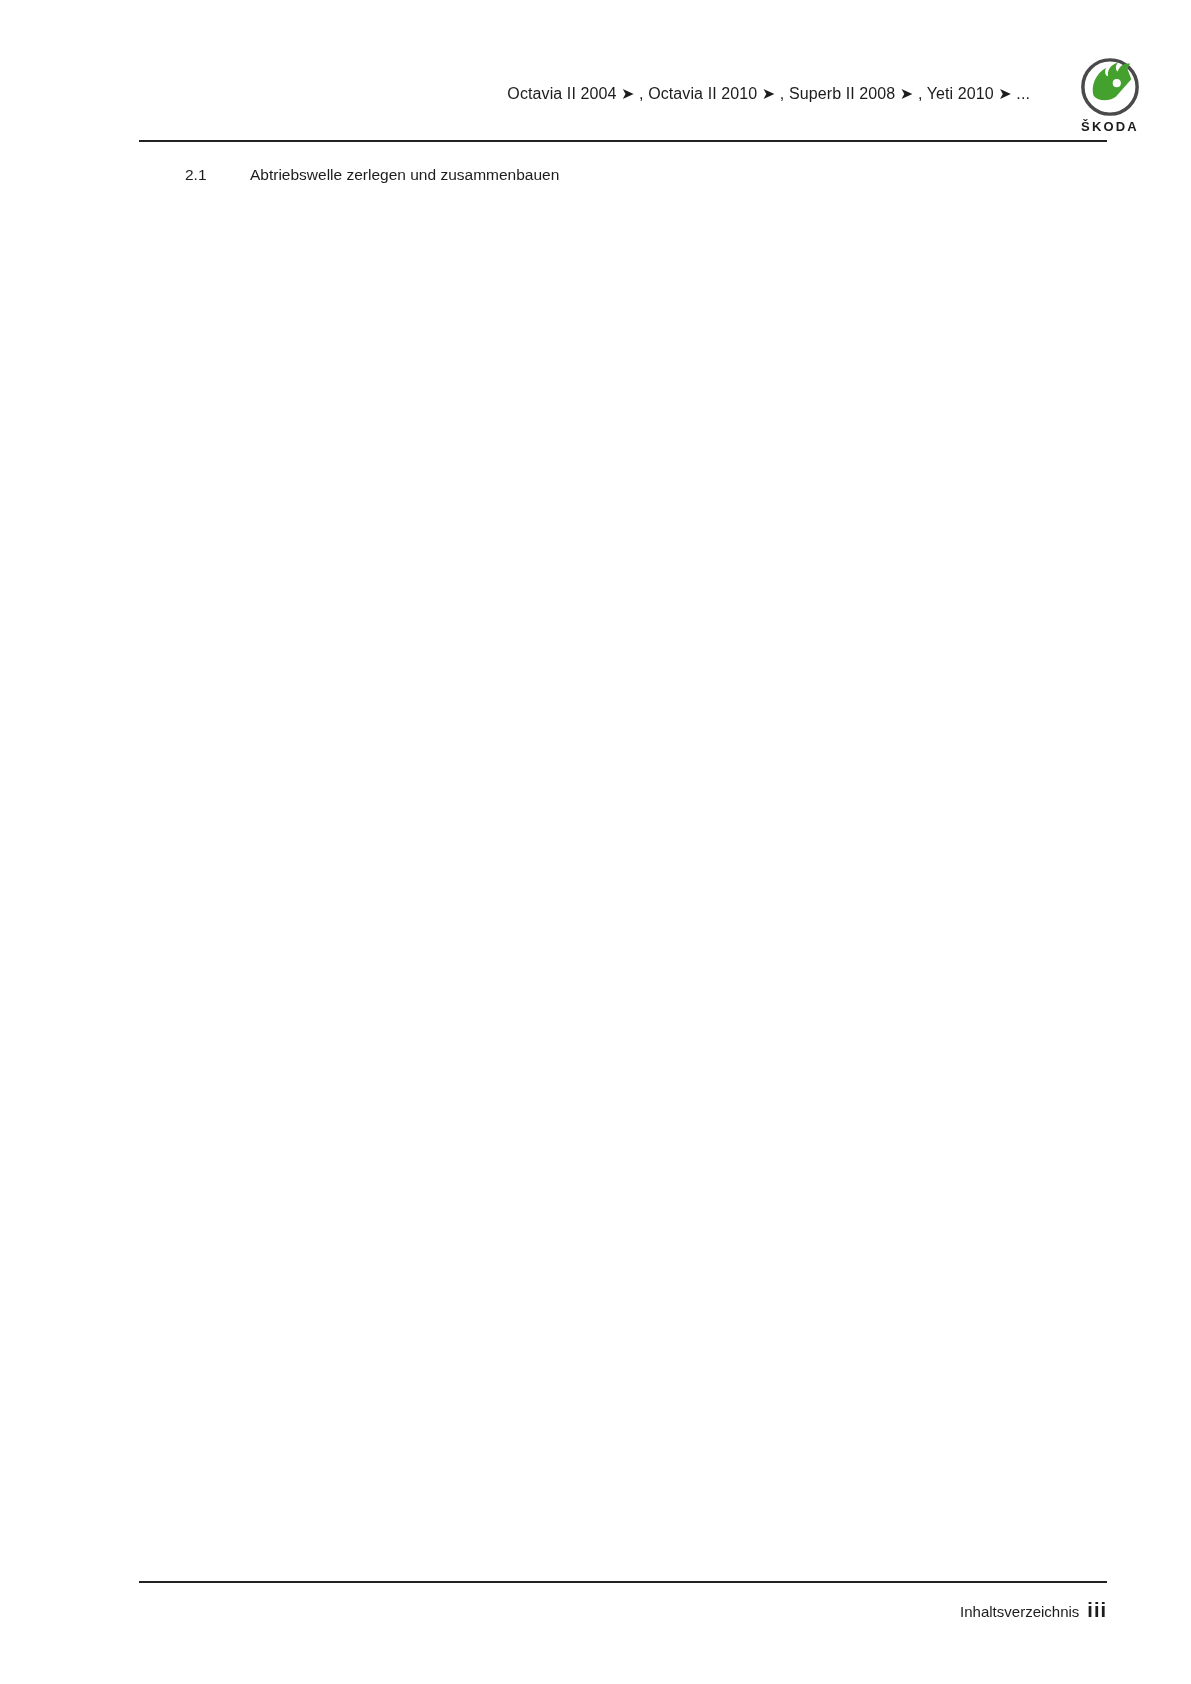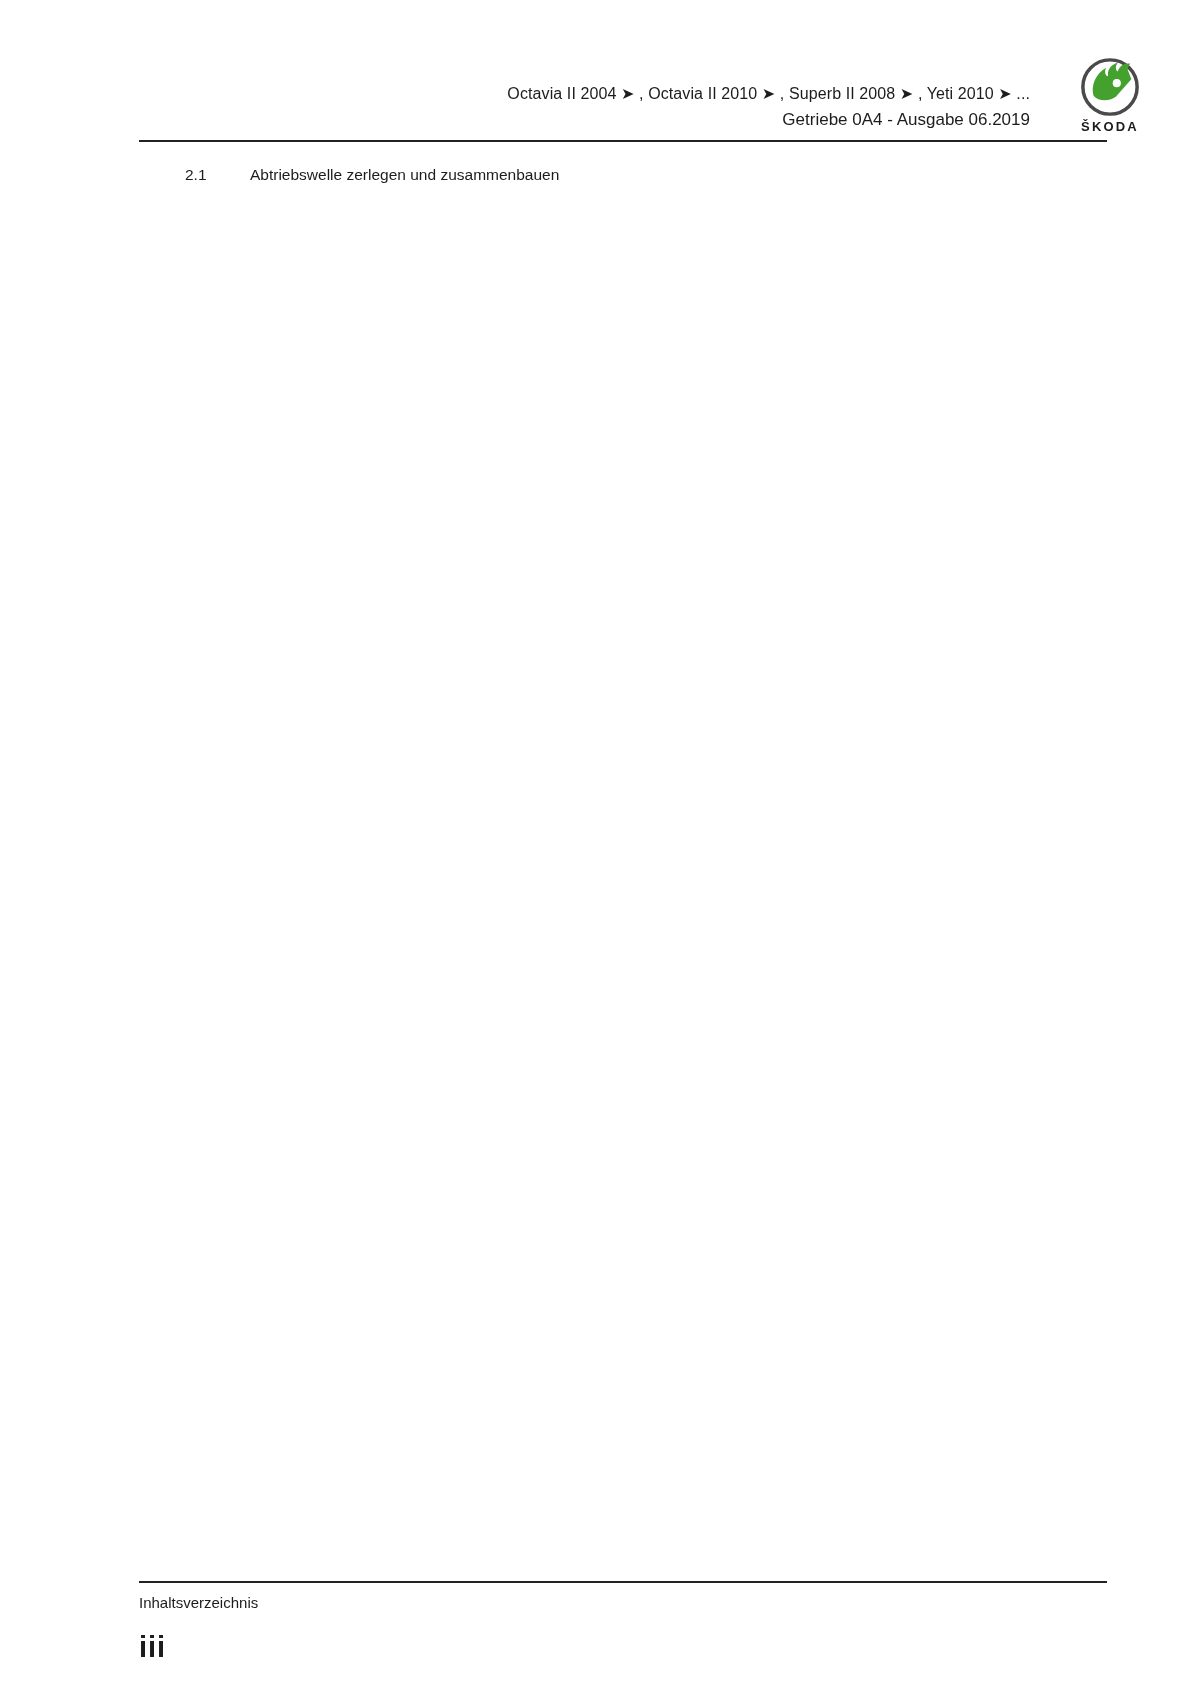--- a/index.html
+++ b/index.html
@@ -36,33 +36,32 @@
   .leader { flex:1 1 auto; min-width:12px; position:relative; }
   .leader::after {
     content:""; position:absolute; left:10px; right:9px; bottom:6px; height:3px;
     background-image:radial-gradient(circle at 1.6px 1.5px, #222 1.4px, transparent 1.7px);
     background-size:10.3px 3px; background-repeat:repeat-x;
   }
 
   
   .footer {
     position:absolute; top:1594px; left:139px; width:968px;
-    display:flex; justify-content:flex-end; align-items:baseline; gap:20px;flex-direction:column;
+    display:flex; justify-content:flex-end; align-items:baseline; gap:8px;
   }
   .footer-label { font-size:15px; }
-  .footer-page  { font-size:29px; font-weight:bold; line-height:32px; letter-spacing:1px; }
+  .footer-page  { font-size:20px; font-weight:bold; line-height:32px; letter-spacing:1px; }
 </style>
 </head>
 <body>
 
 <div class="page">
 
   <div class="header-lines">
     <div class="models-line">Octavia II 2004 ➤ , Octavia II 2010 ➤ , Superb II 2008 ➤ , Yeti 2010 ➤ ...</div>
-    <div class="edition-line">Getriebe 0A4 - Ausgabe 06.2019</div>
   </div>
 
   <div class="brand-logo">
     <svg viewBox="0 0 64 64" aria-hidden="true">
       <circle cx="32" cy="32" r="28" fill="#ffffff" stroke="#4a4a4a" stroke-width="3.6"></circle>
       <path d="M15 41 C12 31 17 18 28 12 C26 16 27 20 30 21 C29 14 33 9 40 7
                C37 11 38 15 40 16 C42 10 47 7 53 8 C50 11 50 14 51 16
                L54 24 L38 42 C31 47 20 47 15 41 Z" fill="#44a12e"></path>
       <circle cx="39" cy="28" r="4.2" fill="#ffffff"></circle>
     </svg>

